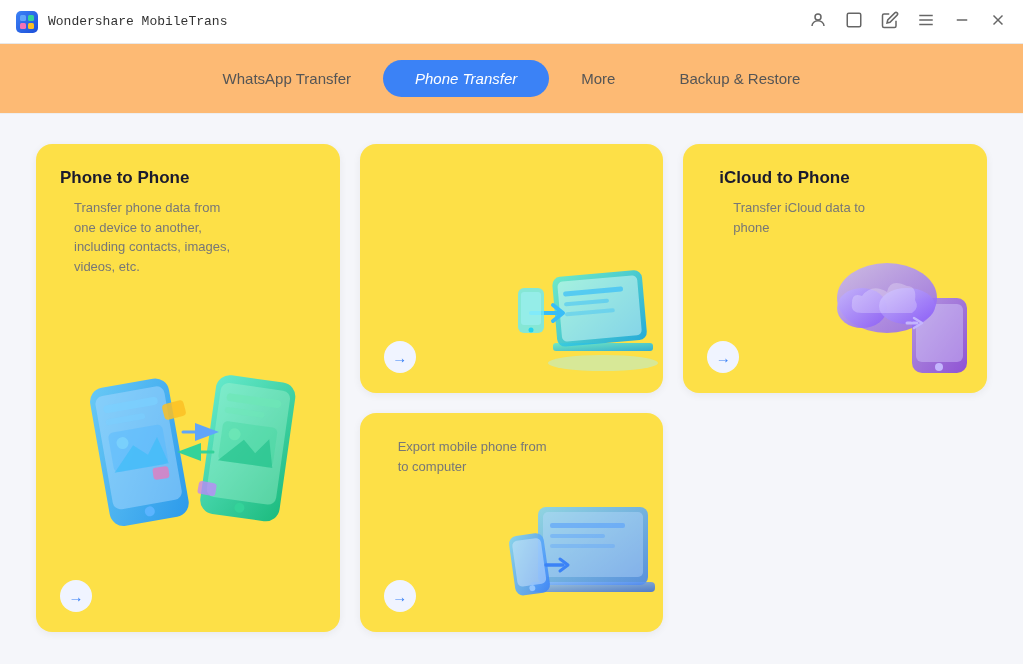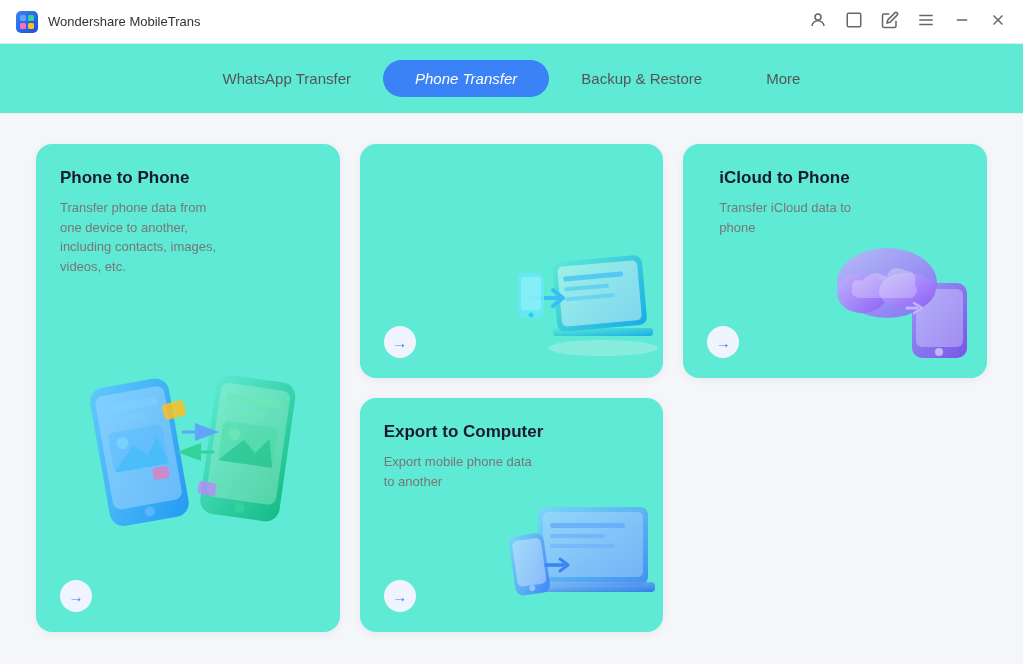--- a/index.html
+++ b/index.html
@@ -19,20 +19,21 @@
       justify-content: space-between;
       background: #ffffff;
       padding: 0 16px;
       height: 44px;
       border-bottom: 1px solid #e8e8e8;
     }
     .titlebar-left {
       display: flex;
       align-items: center;
       gap: 10px;
+      font-family: Liberation Mono, monospace;
     }
     .app-icon {
       width: 22px;
       height: 22px;
       border-radius: 5px;
       background: linear-gradient(135deg, #3b82f6, #1d4ed8);
       display: flex;
       align-items: center;
       justify-content: center;
       color: white;
@@ -51,21 +52,21 @@
     }
     .titlebar-controls span {
       color: #666;
       font-size: 16px;
       cursor: pointer;
       line-height: 1;
     }
 
     
     .nav-bar {
-      background: #5eead4;
+      background: #fdba74;
       display: flex;
       align-items: center;
       justify-content: center;
       padding: 16px 0;
       border-bottom: 1px solid #eeeeee;
     }
     .nav-item {
       padding: 10px 32px;
       border-radius: 25px;
       font-size: 15px;
@@ -86,21 +87,21 @@
     .main-content {
       padding: 30px 36px;
       display: grid;
       grid-template-columns: 1fr 1fr 1fr;
       gap: 20px;
       height: calc(664px - 44px - 72px);
     }
 
     
     .card {
-      background: #5eead4;
+      background: #fde047;
       border-radius: 16px;
       padding: 24px;
       position: relative;
       overflow: hidden;
       cursor: pointer;
       box-shadow: 0 2px 8px rgba(0,0,0,0.06);
       transition: box-shadow 0.2s;
     }
     .card.large {
       grid-row: span 2;
@@ -109,20 +110,21 @@
       font-size: 17px;
       font-weight: 700;
       color: #1a1a2e;
       margin-bottom: 10px;
     }
     .card-desc {
       font-size: 13px;
       color: #777;
       line-height: 1.5;
       max-width: 160px;
+      margin-left: 14px;
     }
     .card-arrow {
       position: absolute;
       bottom: 20px;
       left: 24px;
       width: 32px;
       height: 32px;
       border-radius: 50%;
       background: #f0f4ff;
       display: flex;
@@ -183,22 +185,22 @@
         <line x1="18" y1="6" x2="6" y2="18"></line>
           <line x1="6" y1="6" x2="18" y2="18"></line>
       </svg>
     </span>
   </div>
 </div>
 
 <div class="nav-bar">
   <button class="nav-item">WhatsApp Transfer</button>
   <button class="nav-item active">Phone Transfer</button>
+  <button class="nav-item">More</button>
   <button class="nav-item">Backup &amp; Restore</button>
-  <button class="nav-item">More</button>
 </div>
 
 <div class="main-content">
 
   <div class="card large" style="grid-column:1; grid-row:1/3;">
     <div class="card-title">Phone to Phone</div>
     <div class="card-desc">Transfer phone data from one device to another, including contacts, images, videos, etc.</div>
 
     <div style="position:absolute; bottom:60px; left:50%; transform:translateX(-50%); width:240px; height:220px;">
       <svg viewBox="0 0 240 220" xmlns="http://www.w3.org/2000/svg" width="240" height="220">
@@ -331,22 +333,21 @@
         <path d="M82 70 L90 75 L82 80" stroke="#c4b5fd" stroke-width="2.5" stroke-linecap="round" stroke-linejoin="round" fill="none"></path>
 
         <text x="35" y="58" font-size="22" fill="white" opacity="0.9" font-weight="bold" text-anchor="middle"></text>
         <path d="M30 48 Q40 35 55 44 Q58 30 75 38 Q85 38 83 52 Q88 60 80 65 L30 65 Q18 65 20 55 Q20 44 30 48Z" fill="white" opacity="0.25"></path>
       </svg>
     </div>
     <div class="card-arrow">→</div>
   </div>
 
   <div class="card" style="position:relative; overflow:hidden;">
-    <div class="card-title">Export to Computer</div>
-    <div class="card-desc">Export mobile phone data to another</div>
+    <div class="card-desc">Export mobile phone from to computer</div>
 
     <div style="position:absolute; right:0px; bottom:5px; width:165px; height:130px;">
       <svg viewBox="0 0 165 130" width="165" height="130" xmlns="http://www.w3.org/2000/svg">
         <defs>
           <linearGradient id="expgrad1" x1="0" y1="0" x2="1" y2="1">
             <stop offset="0%" stop-color="#7dd3fc"></stop>
             <stop offset="100%" stop-color="#3b82f6"></stop>
           </linearGradient>
           <linearGradient id="expgrad2" x1="0" y1="0" x2="1" y2="1">
             <stop offset="0%" stop-color="#93c5fd"></stop>

